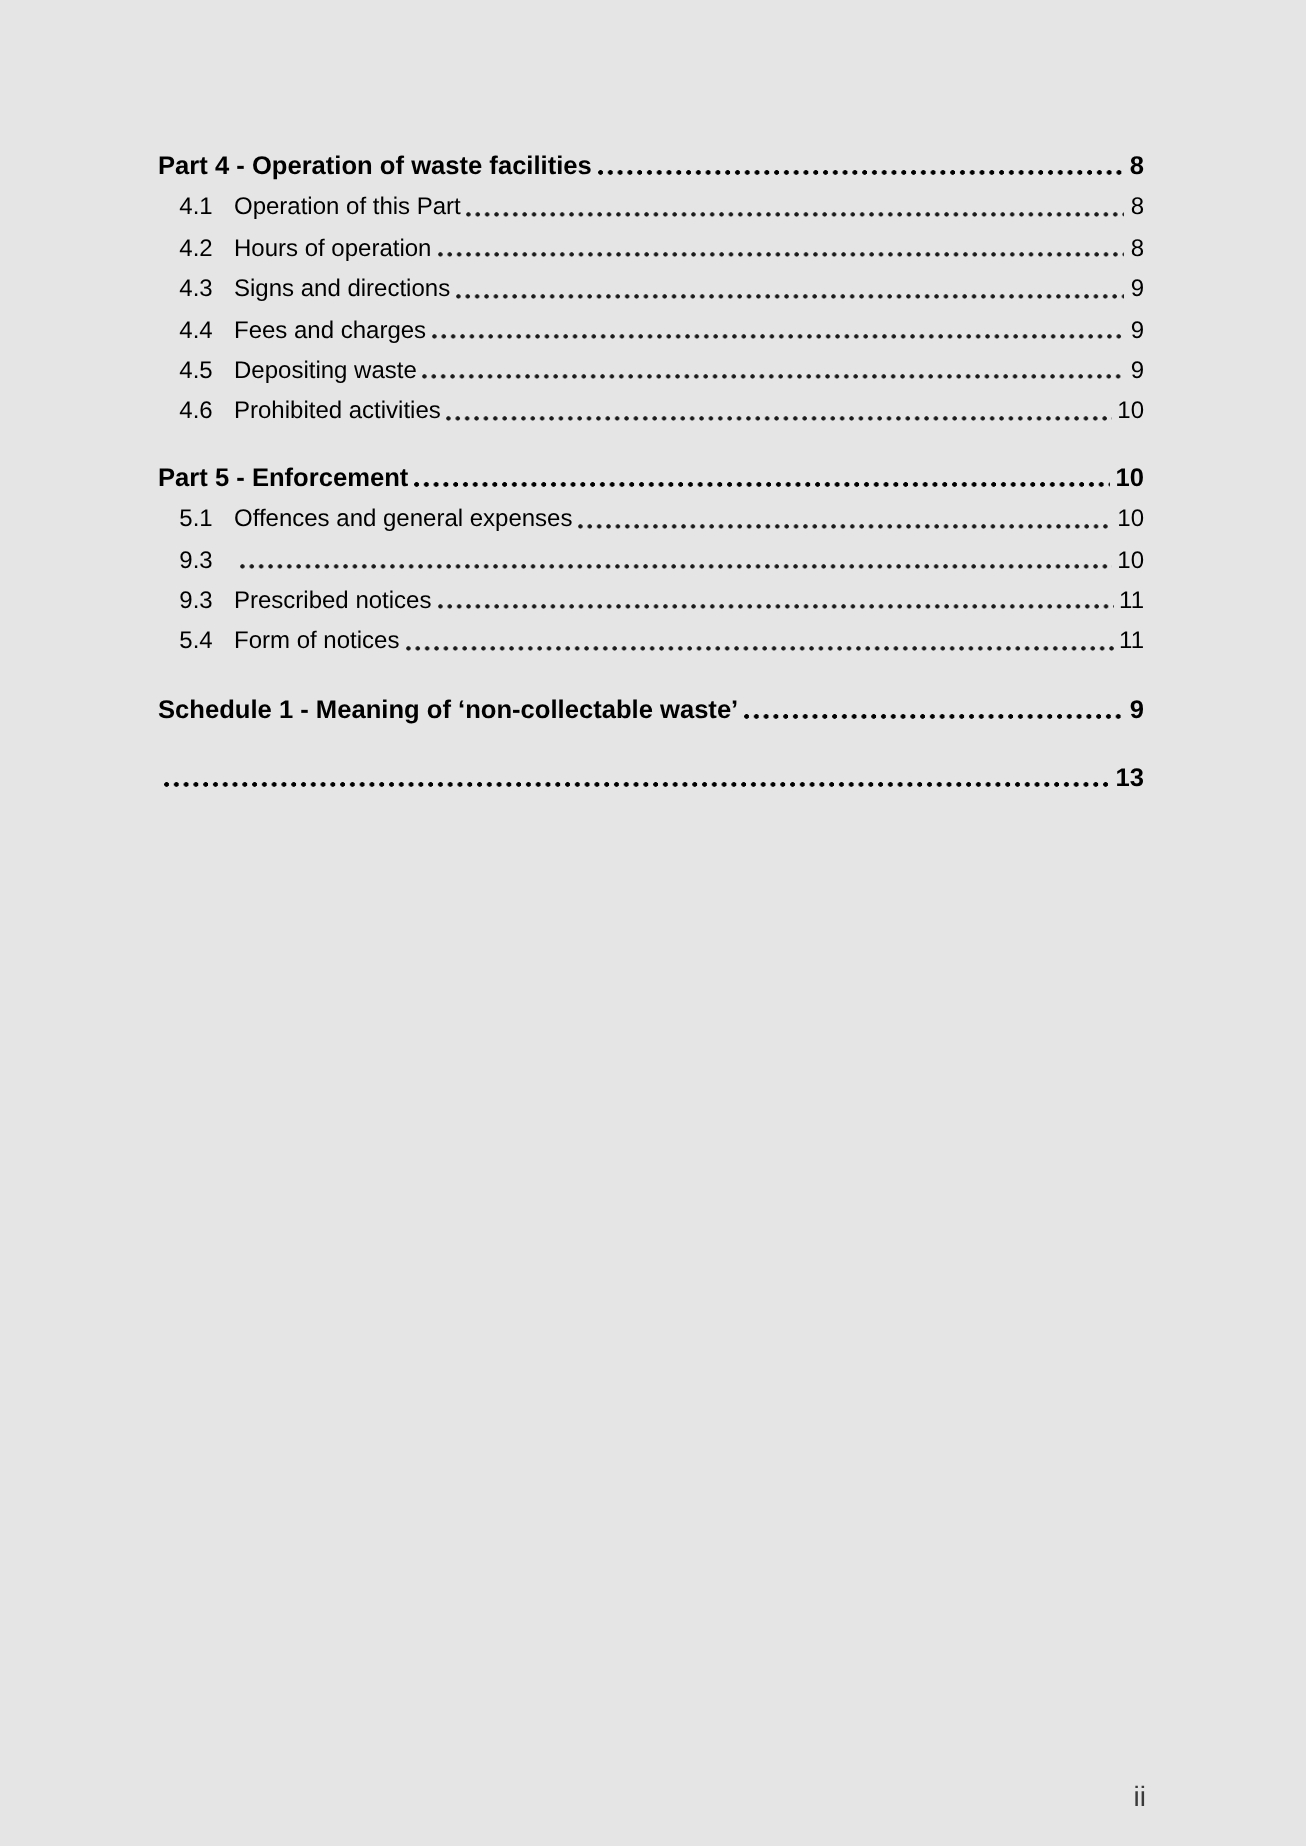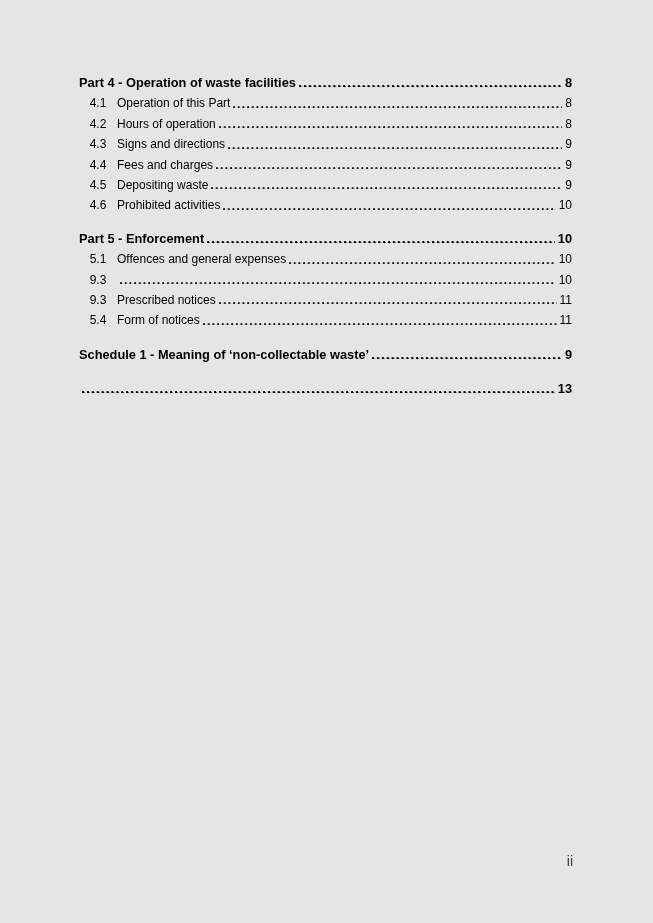--- a/index.html
+++ b/index.html
@@ -67,21 +67,21 @@
     background-image: radial-gradient(circle at 1.3px 1.3px, #000000 1.05px, transparent 1.4px);
     background-size: 4.9px 3.2px;
   }
   .page-ref {
     flex: 0 0 auto;
     padding-left: 3px;
     text-align: right;
   }
   .footer {
     position: absolute;
-    top: 853px;
+    top: 890px;
     right: 80px;
     font-size: 14px;
     color: #3a3a3a;
   }
 </style>
 </head>
 <body>
 
 <div class="page">
 

